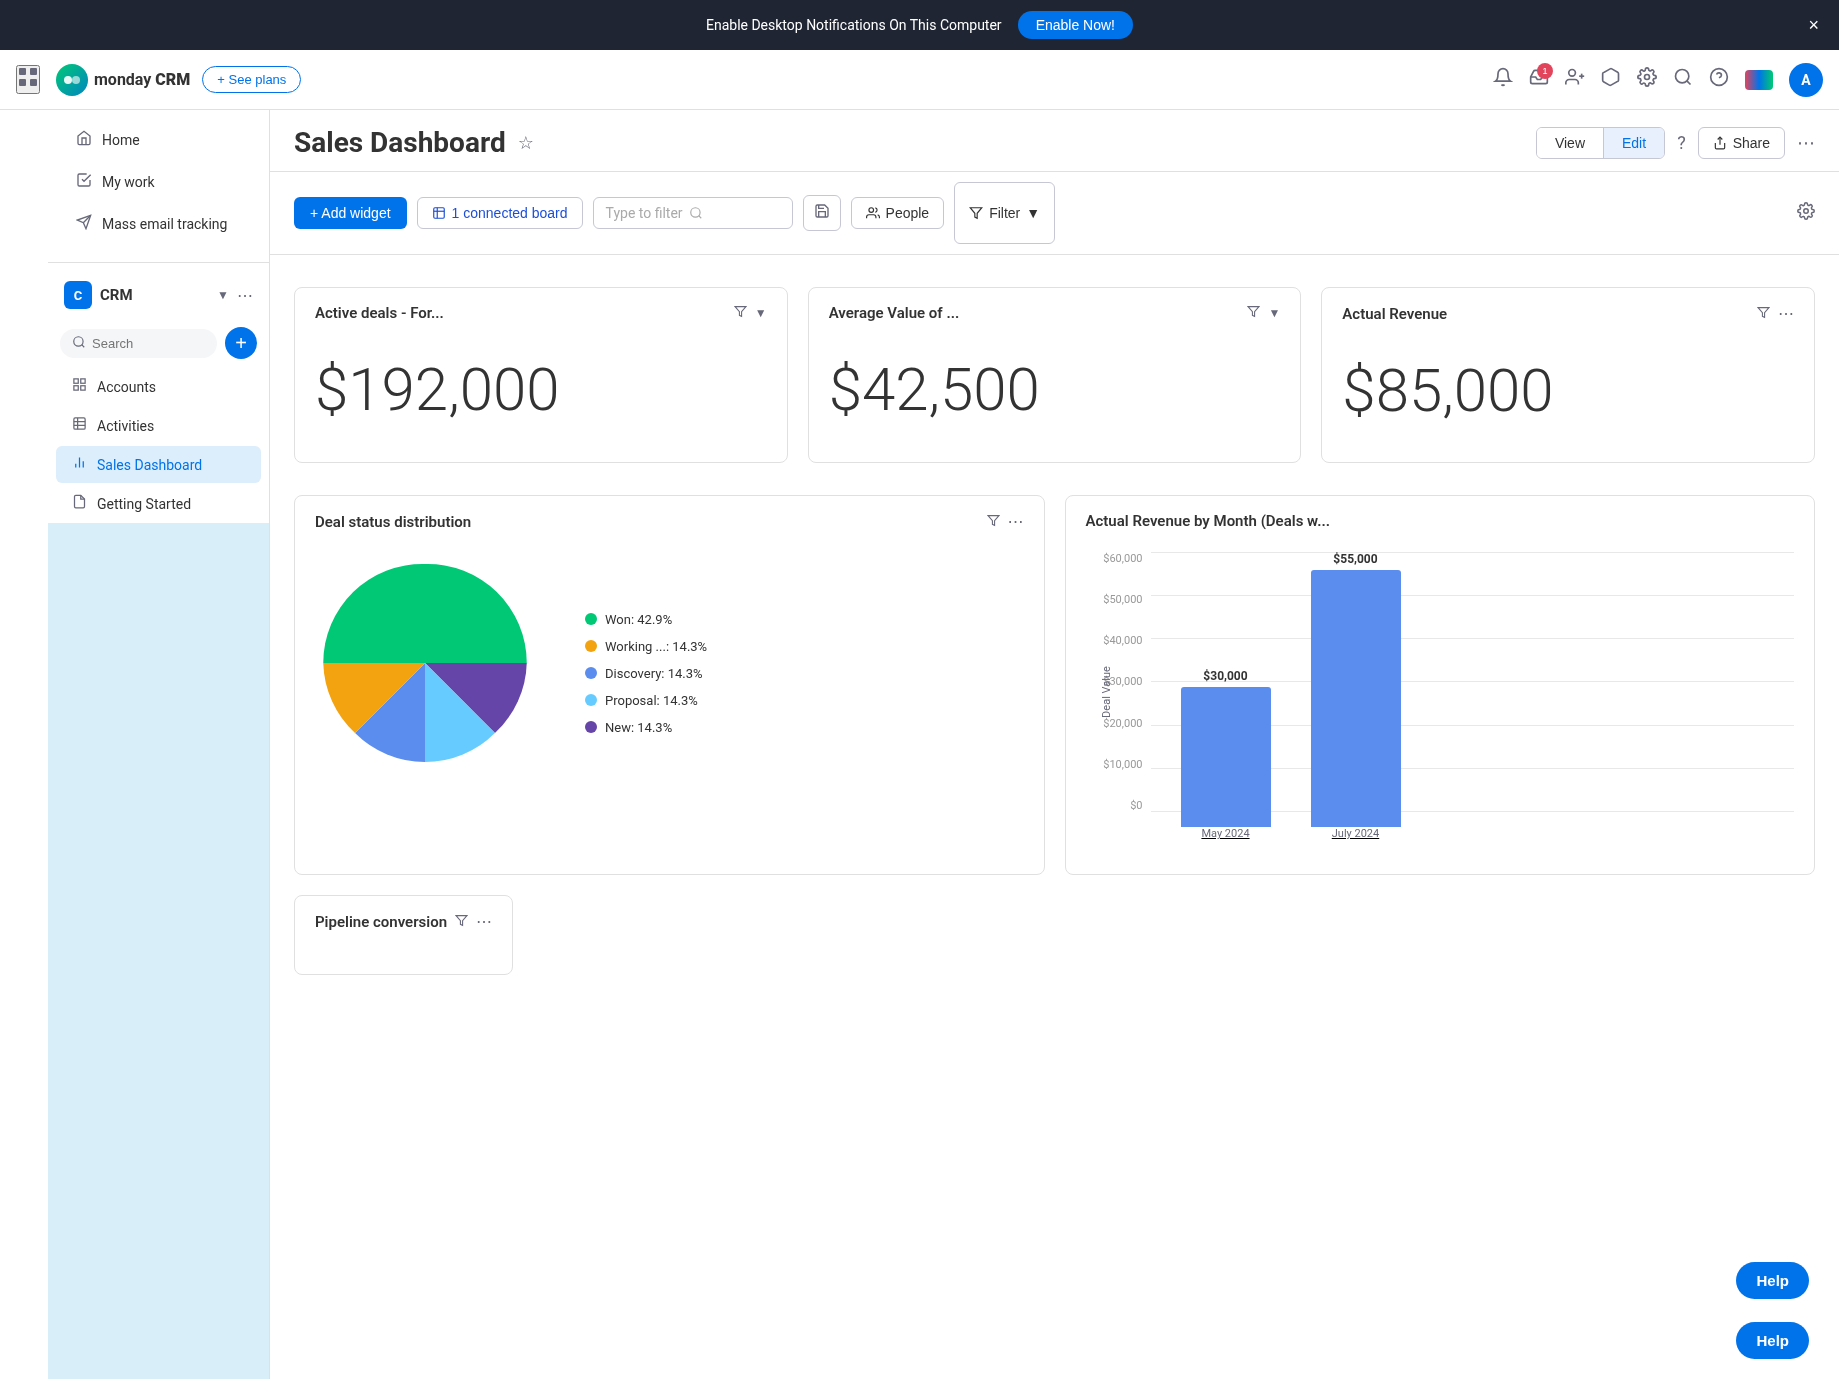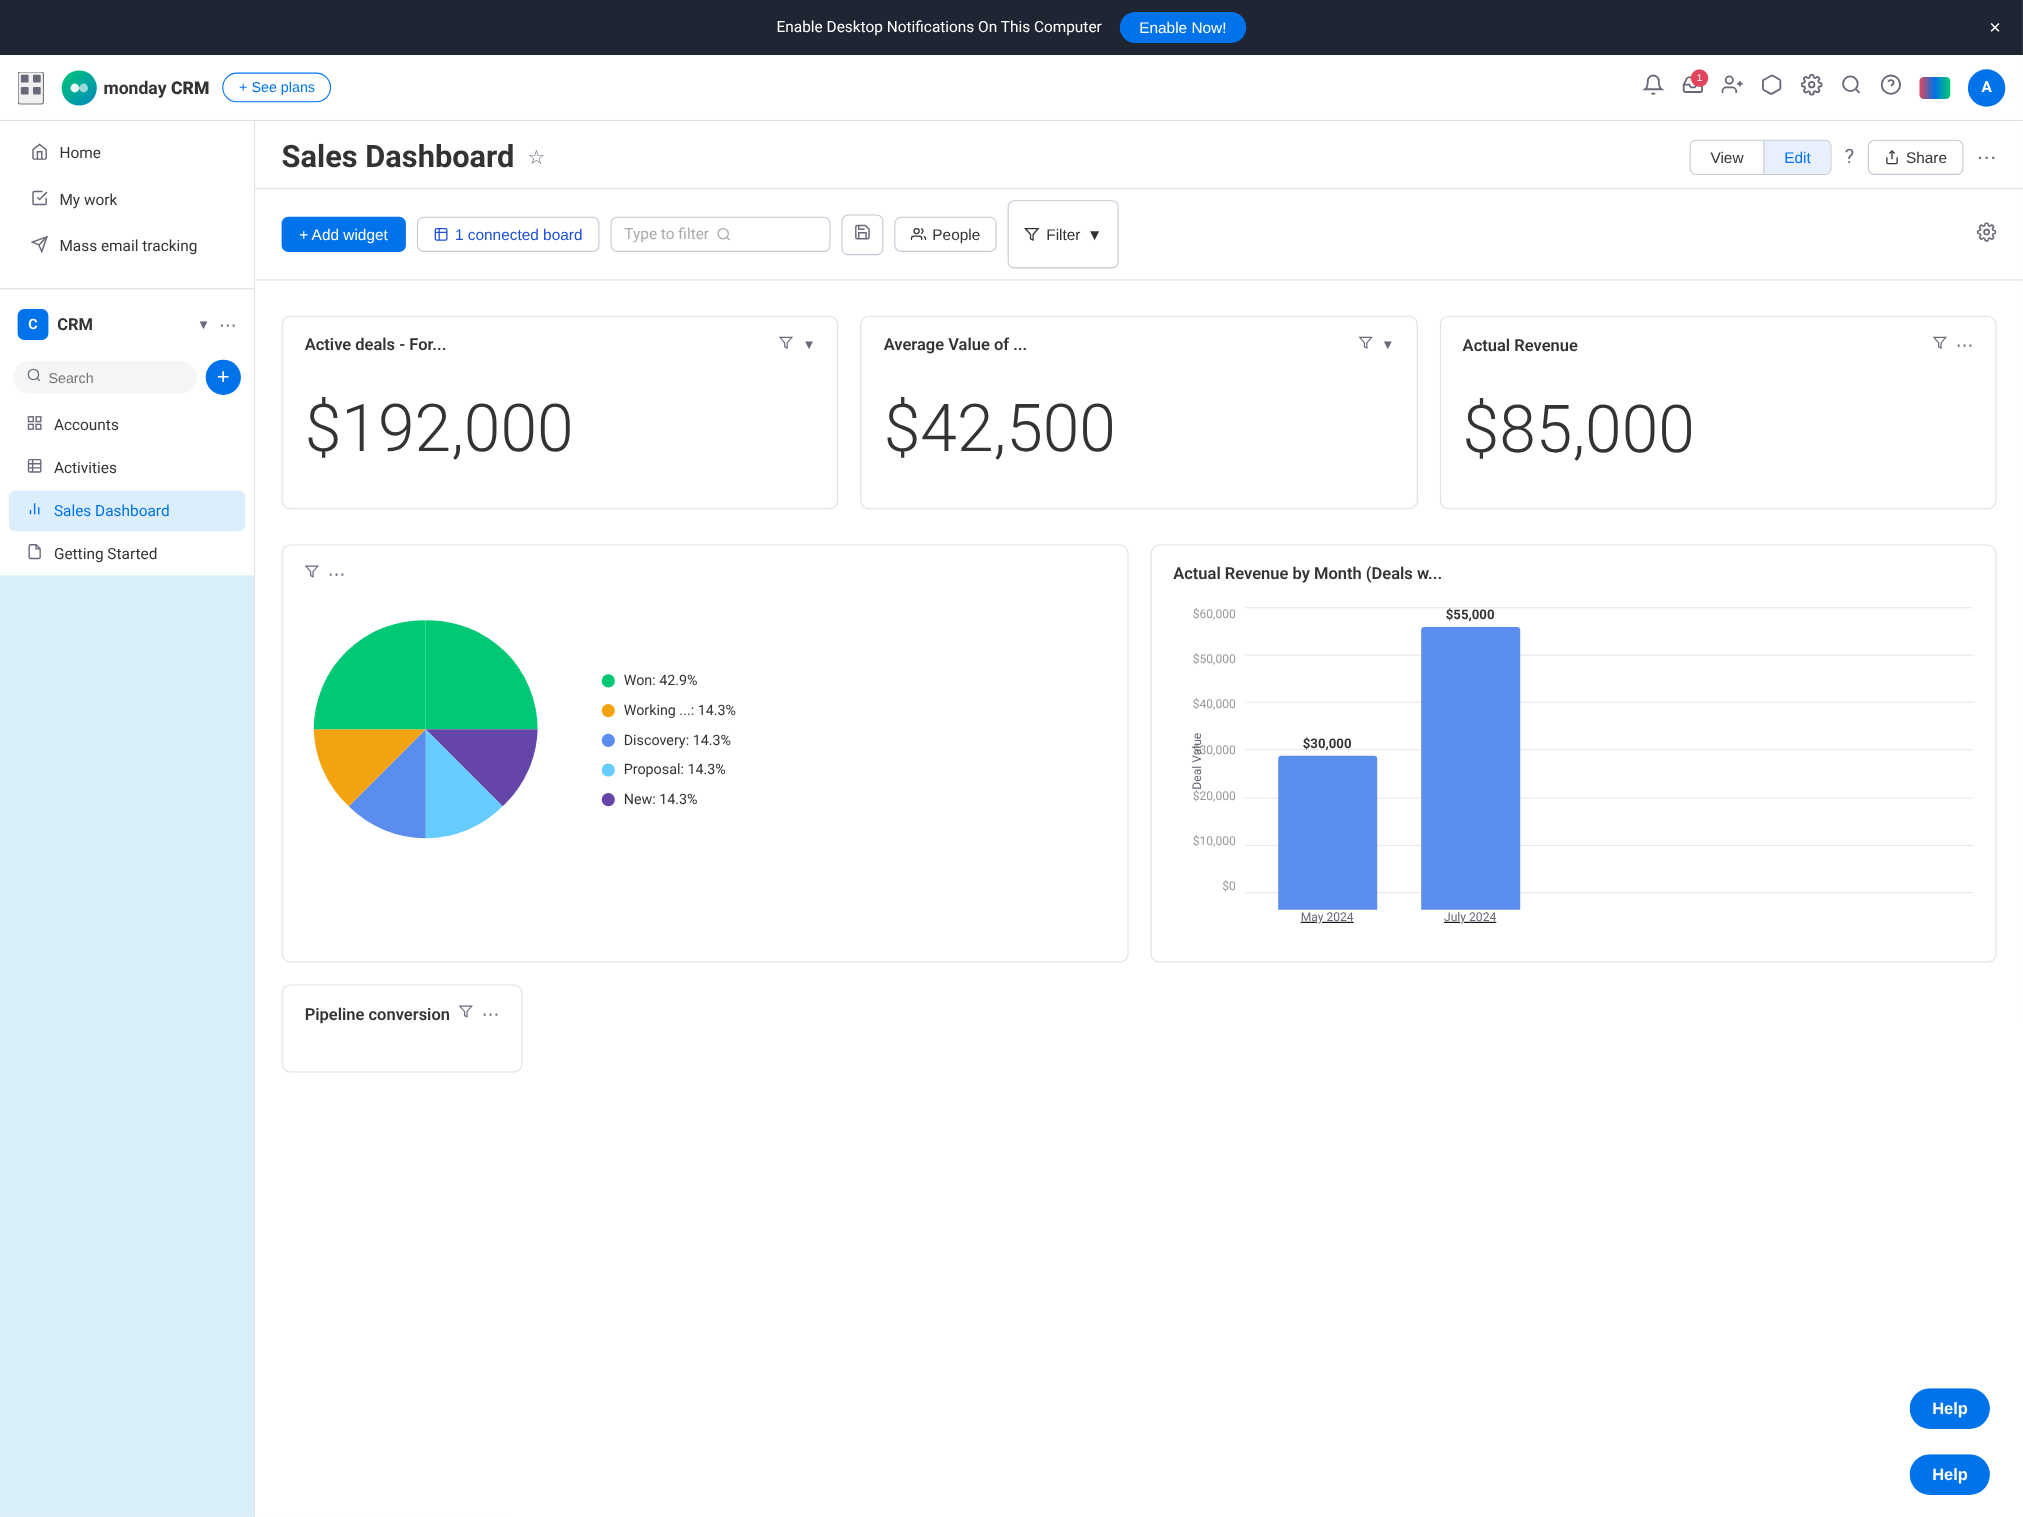--- a/index.html
+++ b/index.html
@@ -69,26 +69,27 @@
     .header-icons { display: flex; align-items: center; gap: 16px; }
     .header-icon-btn { background: none; border: none; cursor: pointer; color: #676879; font-size: 18px; position: relative; }
     .badge { position: absolute; top: -4px; right: -4px; background: #e2445c; color: #fff; border-radius: 50%; width: 16px; height: 16px; font-size: 9px; display: flex; align-items: center; justify-content: center; }
     .avatar { width: 34px; height: 34px; border-radius: 50%; background: #0073ea; display: flex; align-items: center; justify-content: center; color: #fff; font-size: 14px; font-weight: 700; cursor: pointer; }
 
     
     .main-layout { display: flex; height: calc(1379px - 110px); }
 
     
     .sidebar {
-      width: 232px;
+      width: 270px;
       background: #fff;
       border-right: 1px solid #e0e0e0;
       display: flex;
       flex-direction: column;
       flex-shrink: 0;
+      padding-left: 48px;
     }
     .sidebar-nav { padding: 8px 0; }
     .sidebar-nav-item {
       display: flex;
       align-items: center;
       gap: 10px;
       padding: 10px 20px;
       cursor: pointer;
       font-size: 14px;
       color: #333;
@@ -686,20 +687,21 @@
           </div>
           <div class="big-number">$85,000</div>
         </div>
 
       </div>
 
       <div class="widget-row">
 
         <div class="widget-card pie-widget">
           <div class="widget-header">
+            <span class="widget-title">Deal status distribution</span>
             <span class="widget-filter-icon">
               <svg width="13" height="13" viewBox="0 0 24 24" fill="none" stroke="currentColor" stroke-width="2">
                   <polygon points="22 3 2 3 10 12.46 10 19 14 21 14 12.46 22 3"></polygon>
                 </svg>
             </span>
             <span class="widget-dots">⋯</span>
           </div>
           <div class="pie-content">
             <div class="pie-chart-area">
               <svg viewBox="0 0 200 200" width="220" height="220">

